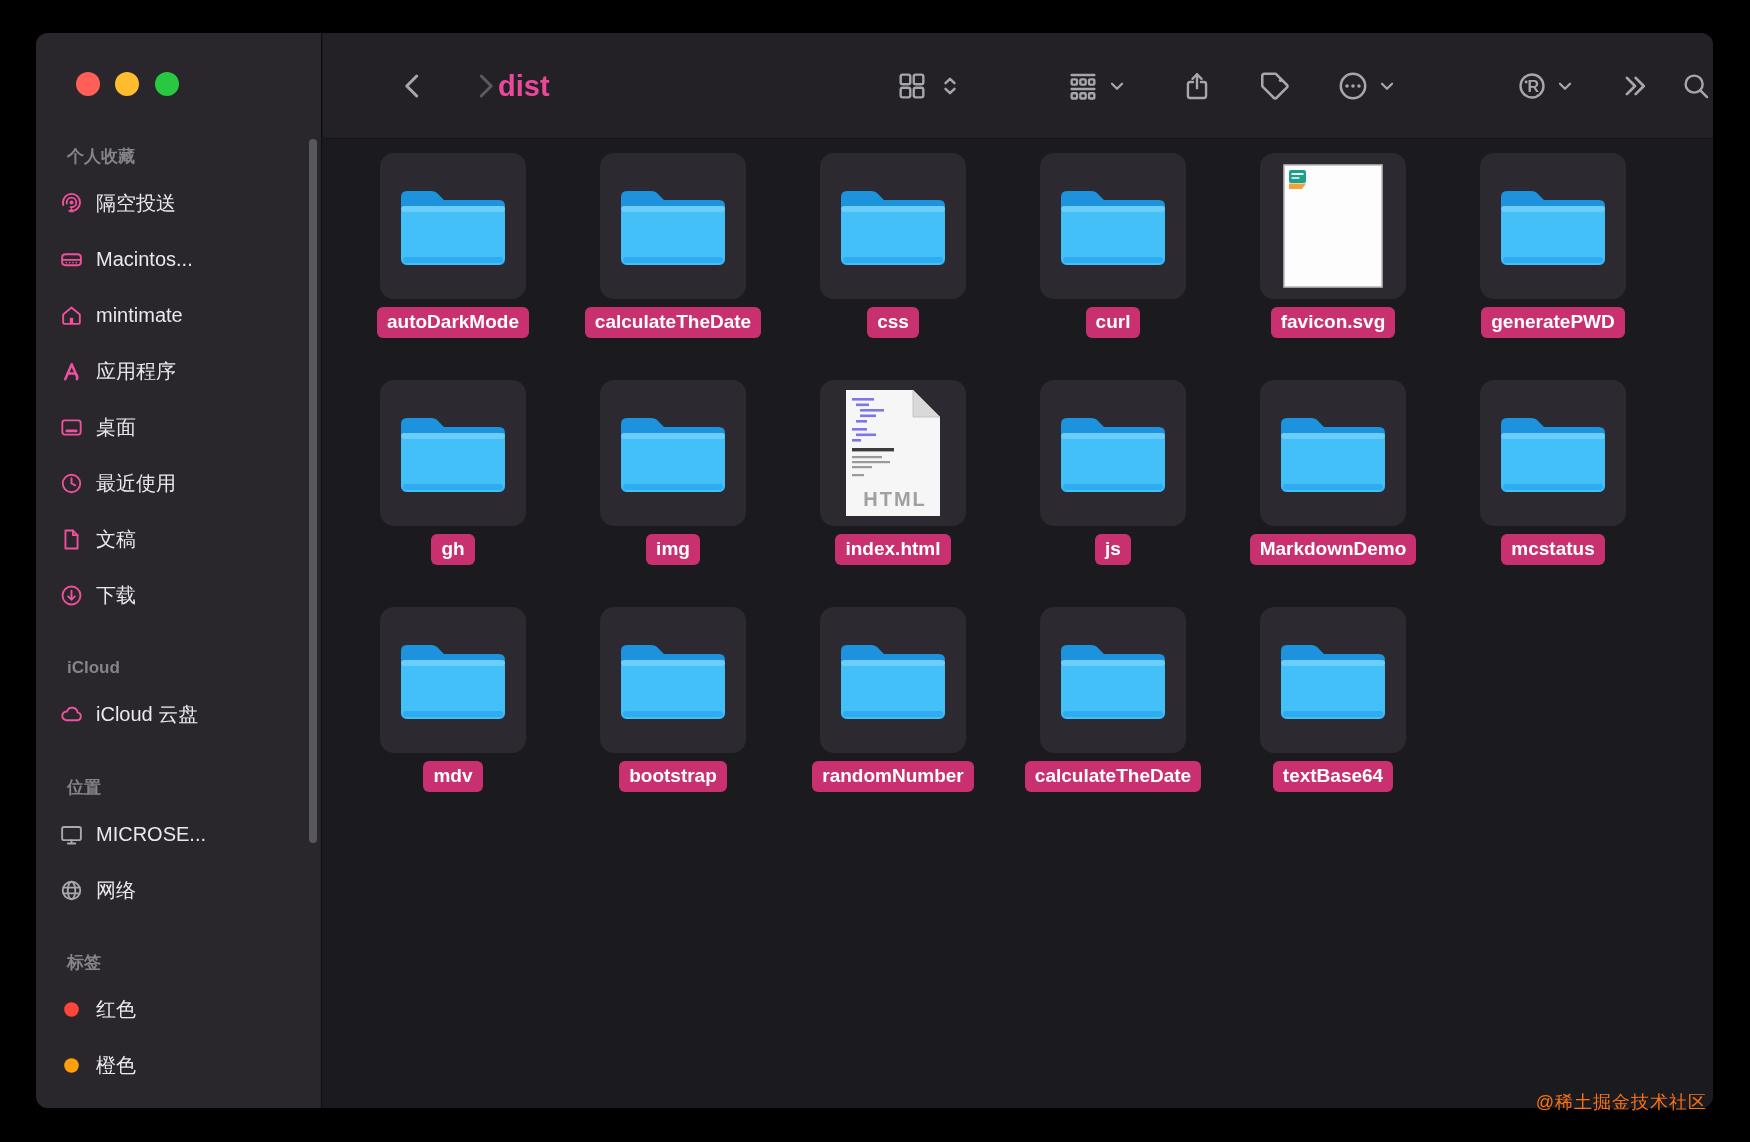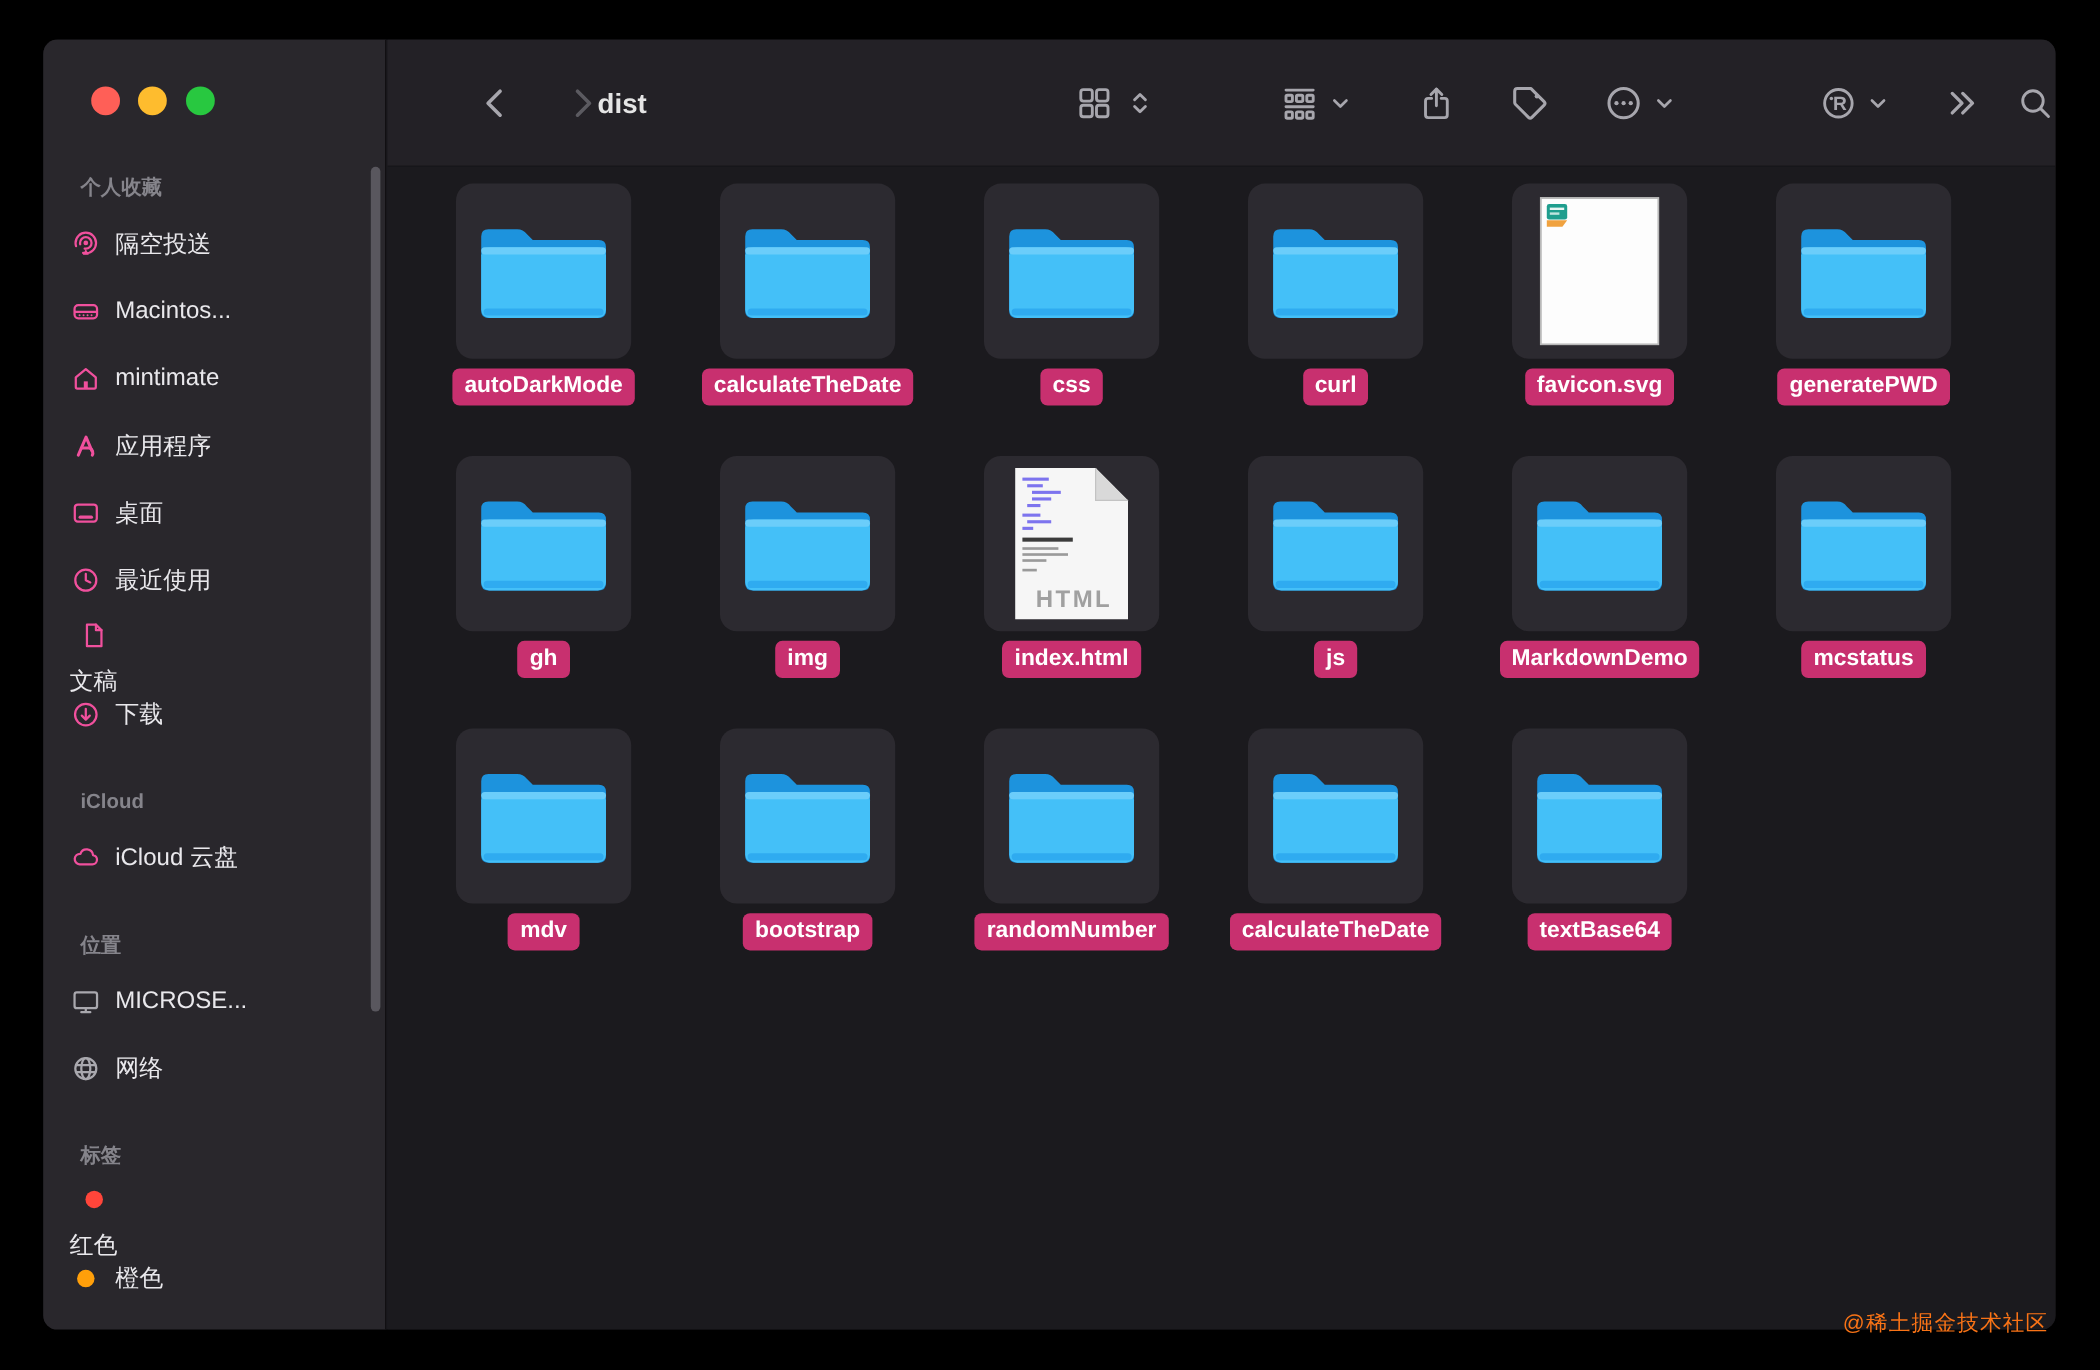--- a/index.html
+++ b/index.html
@@ -24,21 +24,21 @@
   #sb-scrollbar { position:absolute; left:273px; top:106px; width:8px; height:704px;
     background:#59575e; border-radius:4px; }
 
   
   #toolbar { position:absolute; left:287px; top:0; right:0; height:106px;
     background:#232126; border-bottom:1px solid #151418; }
   .tb-btn { position:absolute; top:0; height:106px; display:flex; align-items:center;
     justify-content:center; color:#a7a6ad; }
   .tb-btn svg { display:block; }
   #tb-title { position:absolute; left:175px; top:0; height:106px; display:flex;
-    align-items:center; color:#e5e5e5; font-size:23px; font-weight:700; }
+    align-items:center; color:#ec4899; font-size:29px; font-weight:700; }
 
   
   #content { position:absolute; left:287px; top:106px; right:0; bottom:0; background:#1b1a1e; }
   #grid { position:absolute; left:20px; top:14px; display:grid;
     grid-template-columns:repeat(6, 220px); grid-auto-rows:227px; }
   .file-item { width:220px; display:flex; flex-direction:column; align-items:center; }
   .icon-backdrop { width:146px; height:146px; border-radius:14px; background:#2c2a30;
     display:flex; align-items:center; justify-content:center; }
   .file-label { margin-top:8px; max-width:212px; background:#c8306f; color:#fff;
     border-radius:6px; padding:3px 10px 5px; font-size:19px; font-weight:600;
@@ -465,21 +465,21 @@
         <span class="sb-icon" style="color: rgb(240, 80, 157);">
           <svg viewBox="0 0 24 24">
             <g fill="none" stroke="currentColor" stroke-width="1.8" stroke-linecap="round" stroke-linejoin="round">
               <circle cx="12" cy="12" r="8.4"></circle>
               <path d="M12 7 V12 L15.6 13.8"></path>
             </g>
           </svg>
         </span>
         <span>最近使用</span>
       </div>
-      <div class="sb-item" style="top: 484px; flex-direction: column;">
+      <div class="sb-item" style="top: 484px;">
         <span class="sb-icon" style="color: rgb(240, 80, 157);">
           <svg viewBox="0 0 24 24">
             <g fill="none" stroke="currentColor" stroke-width="1.8" stroke-linecap="round" stroke-linejoin="round">
               <path d="M6.2 3.4 H13.4 L17.8 7.8 V20.6 H6.2 Z"></path>
               <path d="M13.4 3.4 V7.8 H17.8"></path>
             </g>
           </svg>
         </span>
         <span>文稿</span>
       </div>
@@ -524,21 +524,21 @@
               <circle cx="12" cy="12" r="8.4"></circle>
               <ellipse cx="12" cy="12" rx="3.6" ry="8.4"></ellipse>
               <path d="M4.4 9.2 H19.6"></path>
               <path d="M4.4 14.8 H19.6"></path>
             </g>
           </svg>
         </span>
         <span>网络</span>
       </div>
       <div class="sb-header" style="top: 918px;">标签</div>
-      <div class="sb-item" style="top: 954px; flex-direction: column;">
+      <div class="sb-item" style="top: 954px;">
         <span class="sb-icon" style="color: rgb(255, 69, 58);">
           <svg viewBox="0 0 24 24">
             <circle cx="12" cy="12" r="7" fill="currentColor"></circle>
           </svg>
         </span>
         <span>红色</span>
       </div>
       <div class="sb-item" style="top: 1010px;">
         <span class="sb-icon" style="color: rgb(255, 159, 10);">
           <svg viewBox="0 0 24 24">

